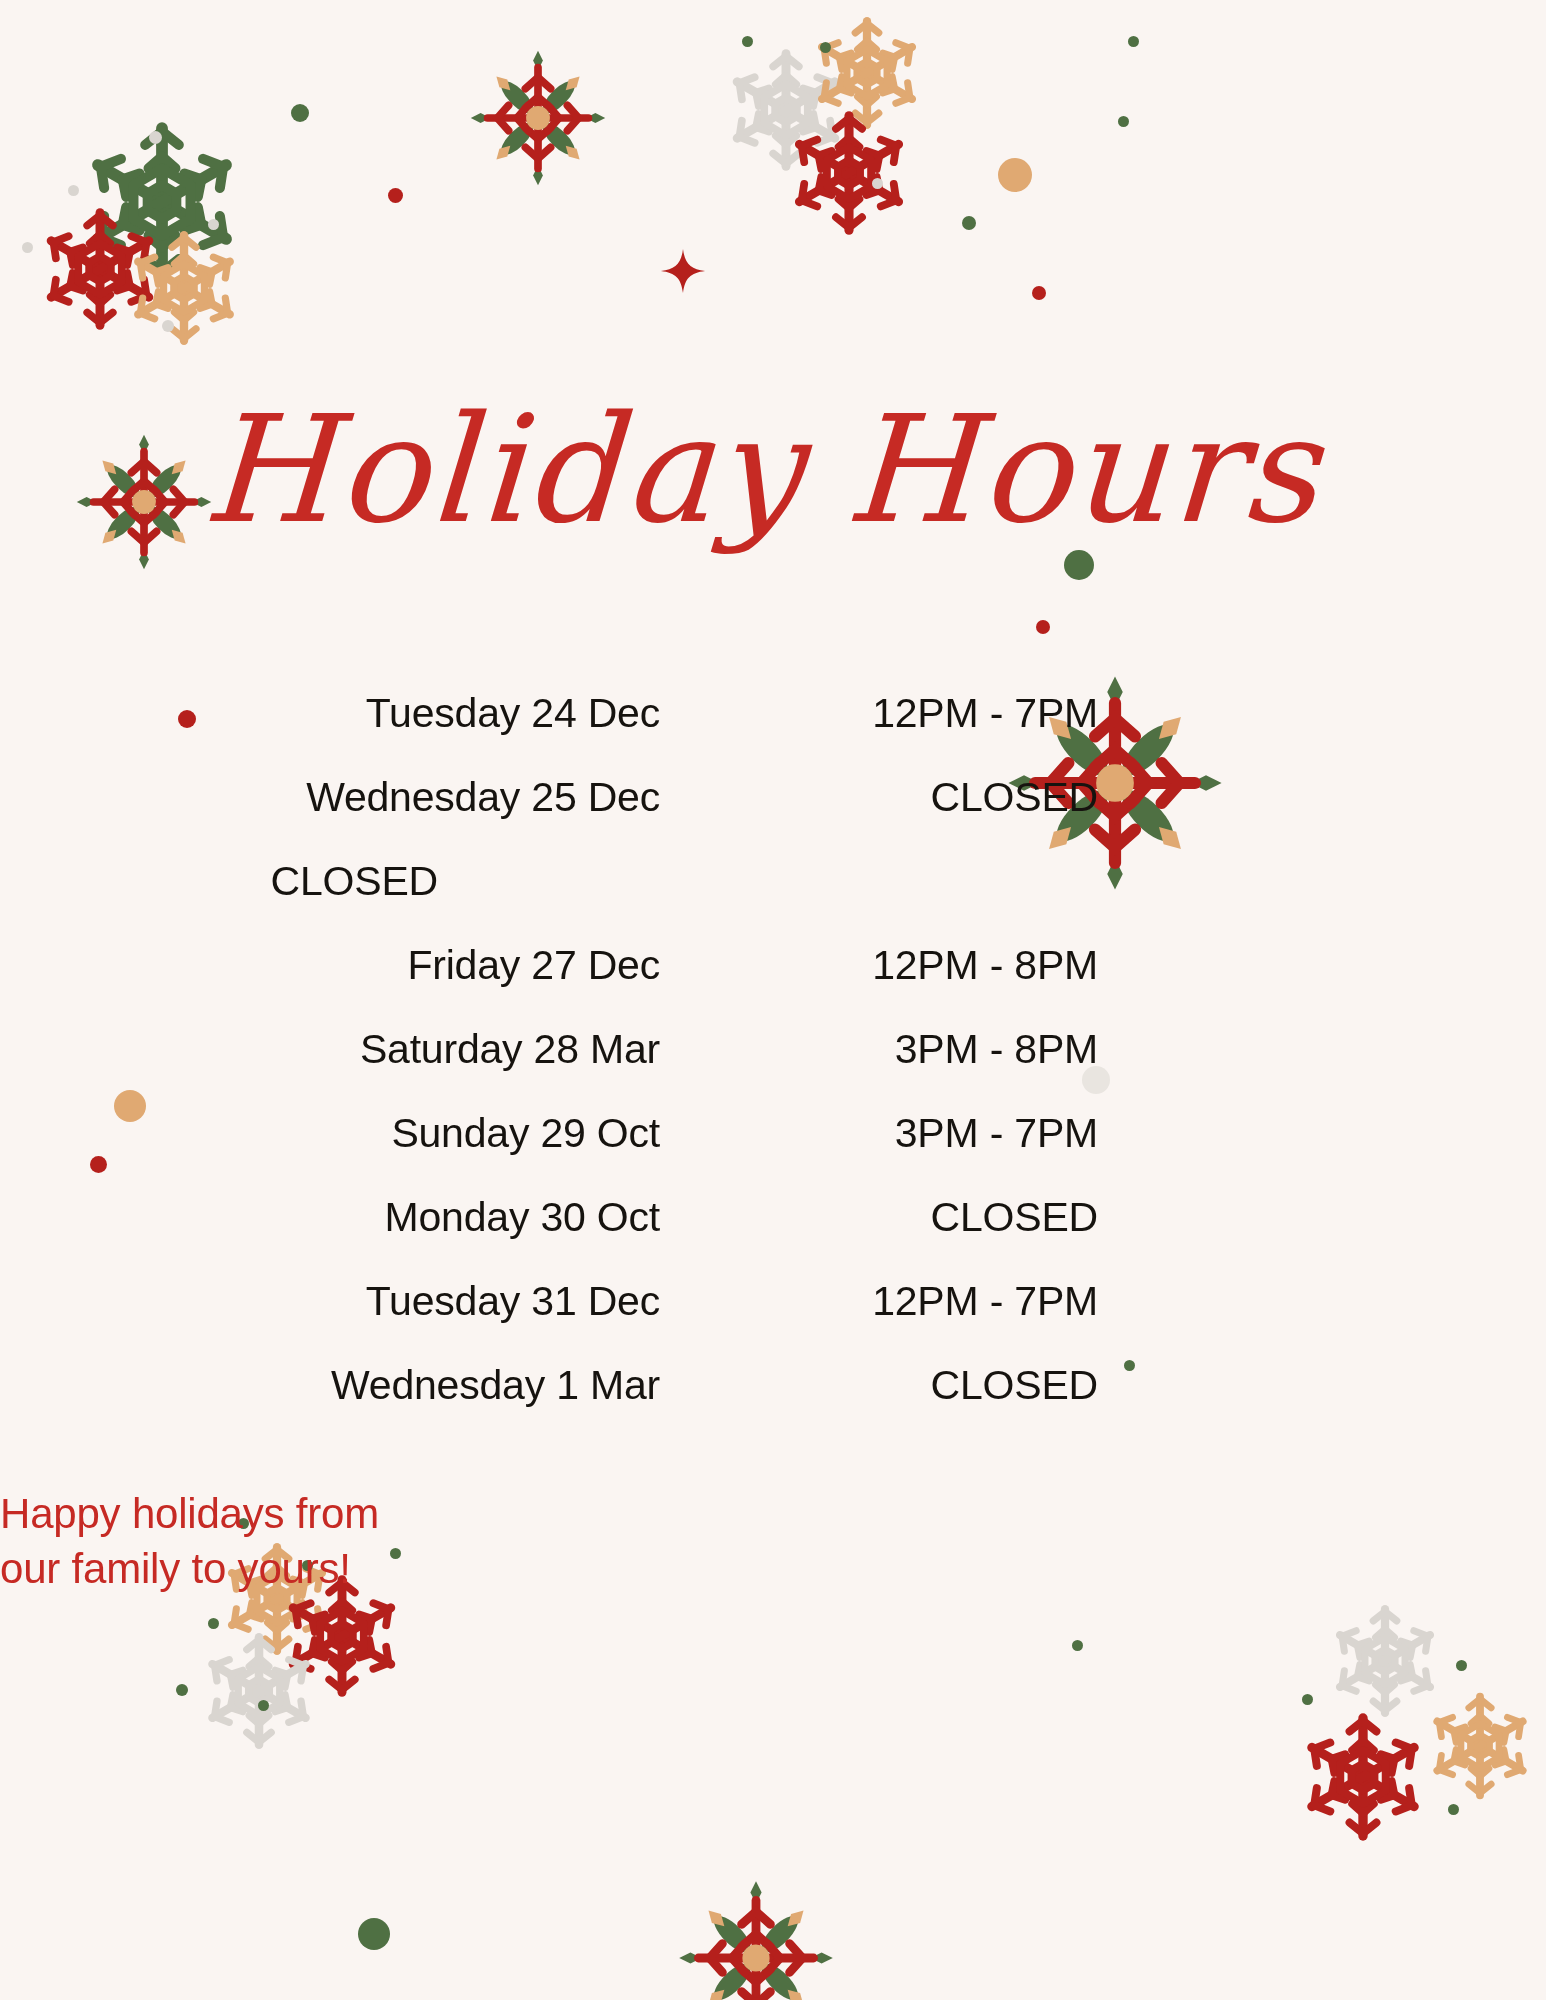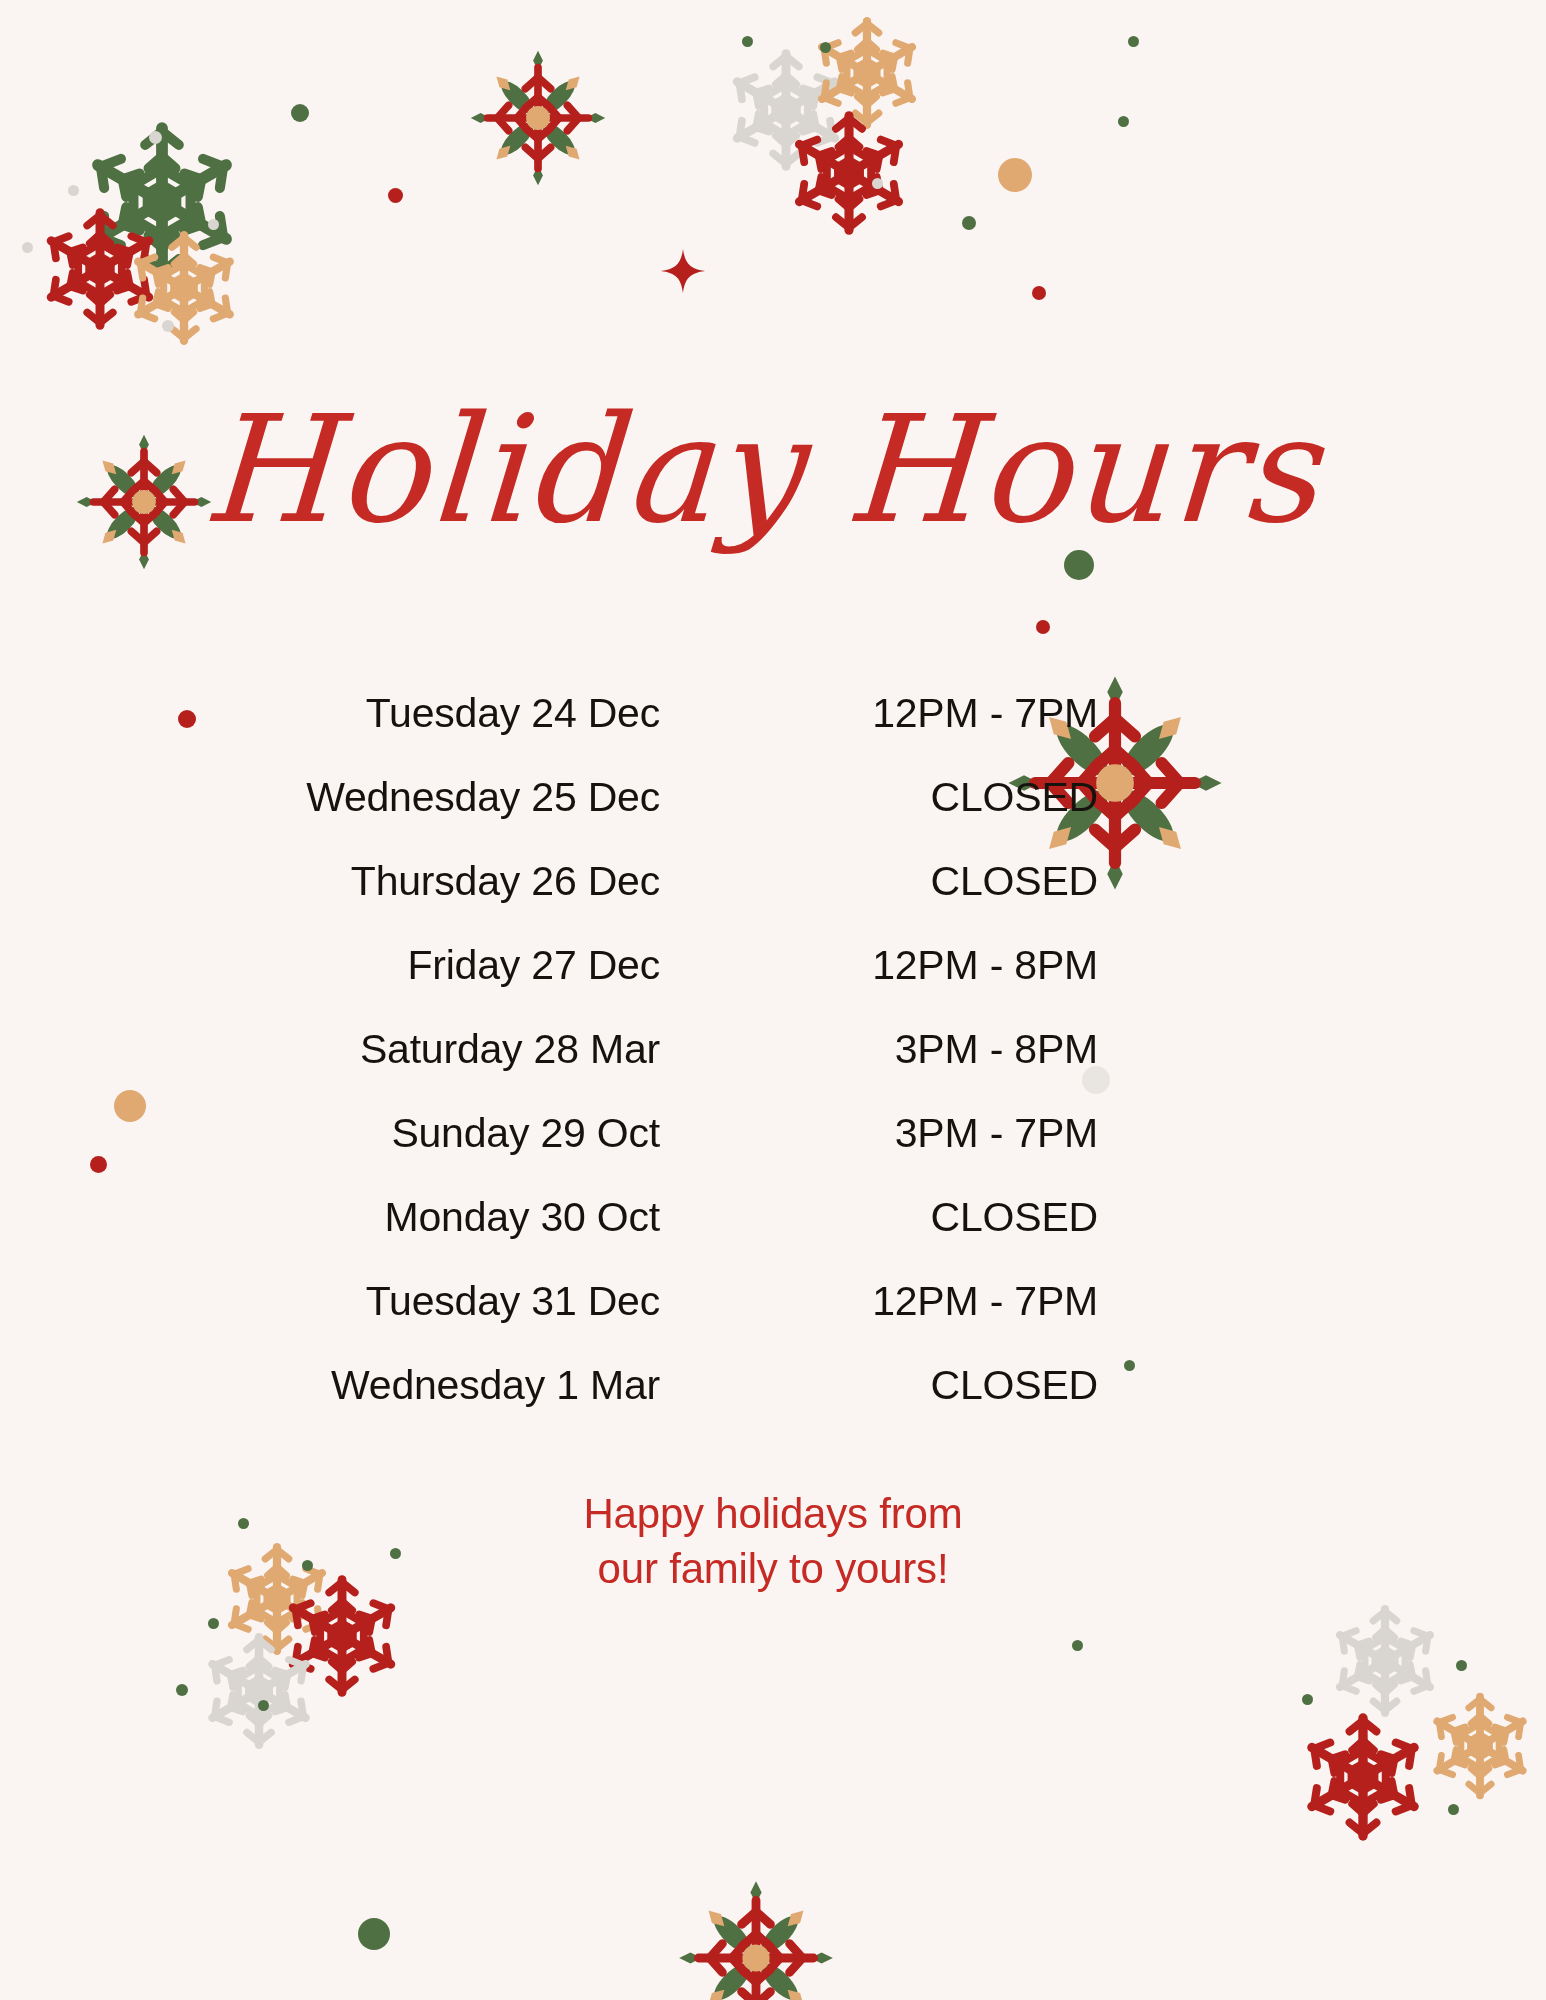--- a/index.html
+++ b/index.html
@@ -89,21 +89,20 @@
     letter-spacing: -0.2px;
     white-space: nowrap;
   }
 
   
   #footer-message {
     position: absolute;
     top: 1487px;
     left: 0;
     width: 1546px;
-    text-align: center;
     z-index: 5;
   }
   .footer-line {
     font-size: 42px;
     font-weight: 500;
     color: #C62A24;
     line-height: 1.3;
     letter-spacing: -0.2px;
   }
 </style>
@@ -316,21 +315,20 @@
       <div class="day-cell">Tuesday 24 Dec</div>
       <div class="hours-cell">12PM - 7PM</div>
     </div>
 
     <div class="hours-row">
       <div class="day-cell">Wednesday 25 Dec</div>
       <div class="hours-cell">CLOSED</div>
     </div>
 
     <div class="hours-row">
-      <div class="day-cell">Thursday 26 Dec</div>
       <div class="hours-cell">CLOSED</div>
     </div>
 
     <div class="hours-row">
       <div class="day-cell">Friday 27 Dec</div>
       <div class="hours-cell">12PM - 8PM</div>
     </div>
 
     <div class="hours-row">
       <div class="day-cell">Saturday 28 Mar</div>

